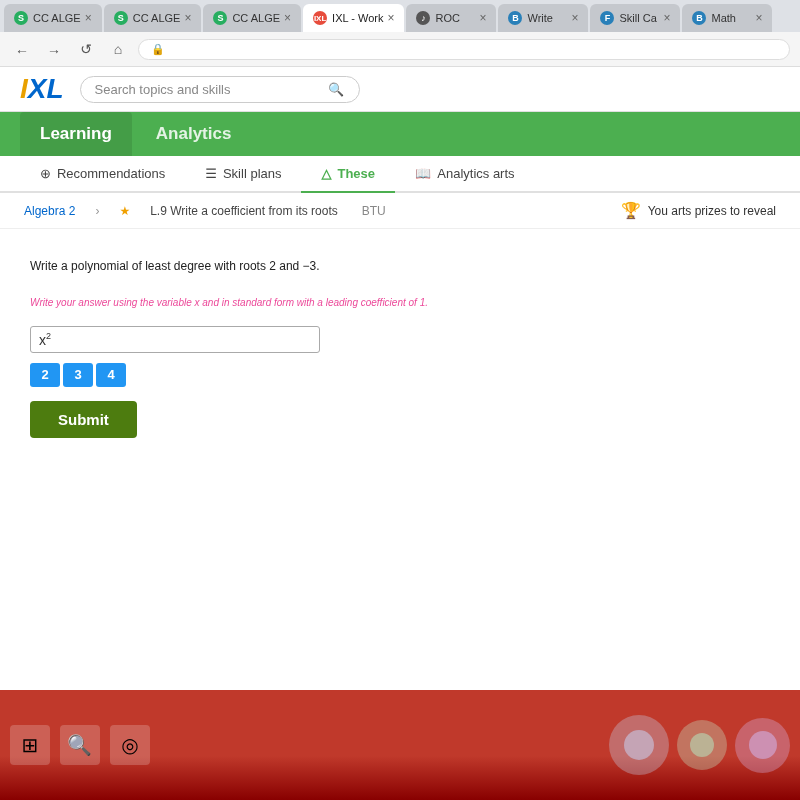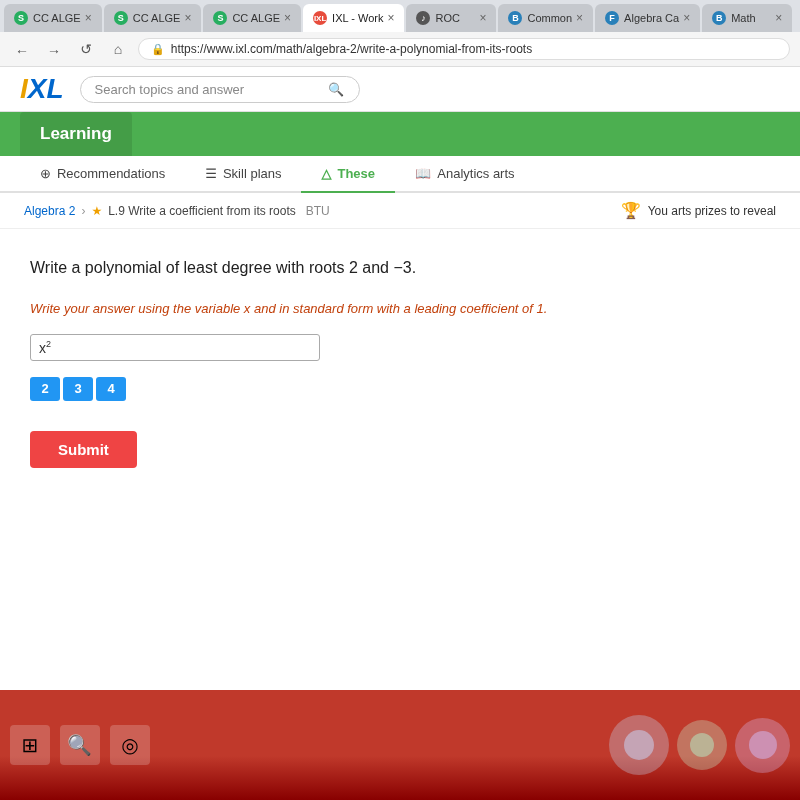--- a/index.html
+++ b/index.html
@@ -171,21 +171,21 @@
       border-bottom: 2px solid #4caf50;
       font-weight: 600;
     }
 
     
     .breadcrumb-bar {
       background: #fff;
       padding: 8px 24px;
       display: flex;
       align-items: center;
-      gap: 6px;
+      gap: 20px;
       font-size: 12px;
       color: #444;
       border-bottom: 1px solid #eee;
     }
     .breadcrumb-bar a { color: #0066cc; text-decoration: none; }
     .prizes-area {
       margin-left: auto;
       display: flex;
       align-items: center;
       gap: 6px;
@@ -194,37 +194,37 @@
     }
     .trophy-icon { color: #f0a000; font-size: 16px; }
 
     
     .main-content {
       background: #fff;
       padding: 30px 30px 20px 30px;
       min-height: 350px;
     }
     .question-title {
-      font-size: 16px;
+      font-size: 12px;
       color: #222;
       margin-bottom: 22px;
       font-weight: 400;
     }
     .question-subtitle {
-      font-size: 13px;
-      color: #c2410c;
+      font-size: 10px;
+      color: #ec4899;
       margin-bottom: 18px;
       font-style: italic;
       margin-top: 24px;
     }
     .answer-input-container {
       display: flex;
       flex-direction: column;
-      gap: 12px;
-      margin-bottom: 20px;
+      gap: 6px;
+      margin-bottom: 4px;
     }
     .answer-input-row {
       display: flex;
       align-items: center;
     }
     .exponent-buttons {
       display: flex;
       gap: 3px;
       margin-top: 4px;
     }
@@ -236,21 +236,21 @@
       border: none;
       border-radius: 3px;
       font-size: 13px;
       font-weight: bold;
       cursor: pointer;
       display: flex;
       align-items: center;
       justify-content: center;
     }
     .submit-btn {
-      background: #ef4444;
+      background: #4d7c0f;
       color: #fff;
       border: none;
       border-radius: 4px;
       padding: 10px 28px;
       font-size: 15px;
       cursor: pointer;
       font-weight: 600;
       margin-top: 10px;
     }
 
@@ -345,58 +345,58 @@
     <span>IXL - Work</span>
     <span class="tab-close">×</span>
   </div>
   <div class="tab">
     <span class="tab-icon" style="background:#555;">♪</span>
     <span>ROC</span>
     <span class="tab-close">×</span>
   </div>
   <div class="tab">
     <span class="tab-icon" style="background:#2980b9;">B</span>
-    <span>Common</span>
+    <span>Write</span>
     <span class="tab-close">×</span>
   </div>
   <div class="tab">
     <span class="tab-icon" style="background:#2980b9;">F</span>
-    <span>Algebra Ca</span>
+    <span>Skill Ca</span>
     <span class="tab-close">×</span>
   </div>
   <div class="tab">
     <span class="tab-icon" style="background:#2980b9;">B</span>
     <span>Math</span>
     <span class="tab-close">×</span>
   </div>
 </div>
 
 <div class="browser-bar">
   <button class="nav-btn">←</button>
   <button class="nav-btn">→</button>
   <button class="nav-btn">↺</button>
   <button class="nav-btn">⌂</button>
   <div class="address-bar">
     <span class="lock-icon">🔒</span>
-    <span>https://www.ixl.com/math/algebra-2/write-a-polynomial-from-its-roots</span>
   </div>
 </div>
 
 <div class="ixl-header">
   <div class="ixl-logo">
     <span style="color:#e8a000;">I</span><span style="color:#0066cc;">XL</span>
   </div>
   <div class="search-box">
-    <span style="color:#888;font-size:13px;">Search topics and answer</span>
+    <span style="color:#888;font-size:13px;">Search topics and skills</span>
     <span style="margin-left:auto;">🔍</span>
   </div>
 </div>
 
 <div class="nav-green">
   <div class="nav-item active">Learning</div>
+  <div class="nav-item">Analytics</div>
 </div>
 
 <div class="sub-nav">
   <div class="sub-nav-item">
     <span>⊕</span>
     <span>Recommendations</span>
   </div>
   <div class="sub-nav-item">
     <span>☰</span>
     <span>Skill plans</span>

